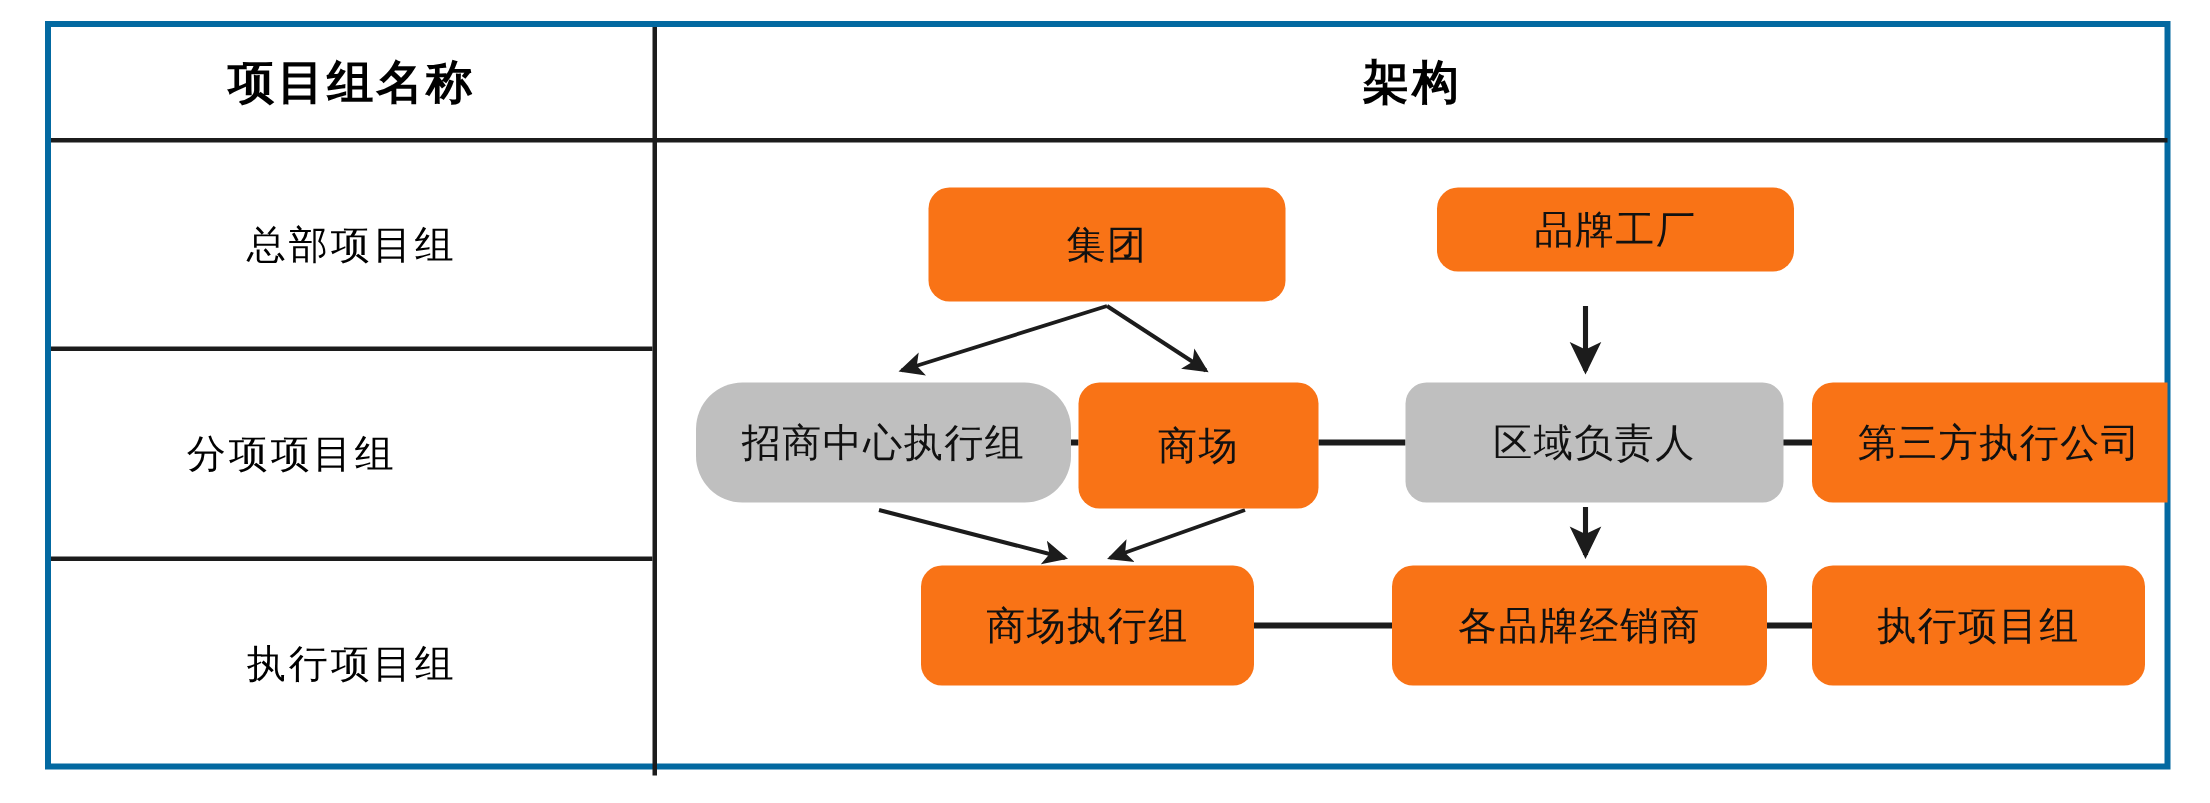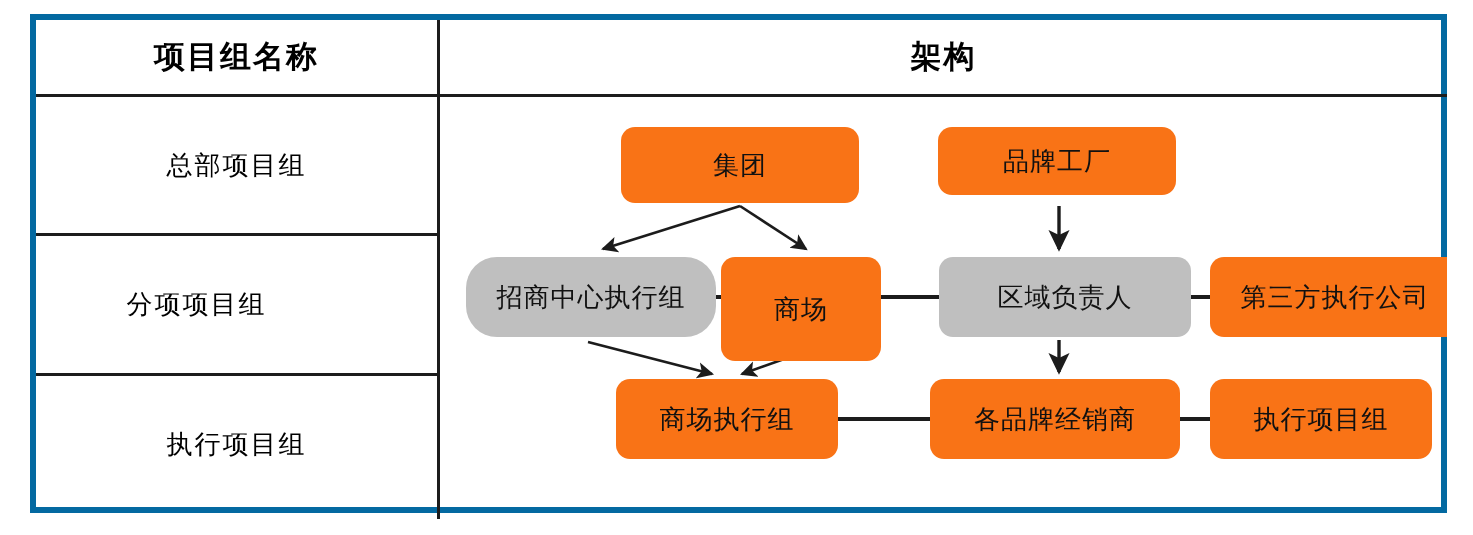--- a/index.html
+++ b/index.html
@@ -21,21 +21,21 @@
   }
 
   
   .table-frame {
     position: absolute;
     left: 30px;
     top: 14px;
     width: 1417px;
     height: 499px;
     box-sizing: border-box;
-    border: 6px solid #0369a1;
+    border: 4px solid #0369a1;
   }
 
   
   .col-sep {
     position: absolute;
     left: 401px;
     top: 0;
     width: 3px;
     height: 499px;
     background: #1c1c1c;
@@ -105,24 +105,24 @@
     letter-spacing: 1px;
     color: #111111;
     white-space: nowrap;
     z-index: 3;
   }
   .node.light { background: #f97316; }
   .node.dark  { background: #bfbfbf; }
 
   
   #n-group      { left: 181px; top: 30px;  width: 238px; height: 76px; }
-  #n-factory    { left: 498px; top: 30px;  width: 238px; height: 68px; }
+  #n-factory    { left: 520px; top: 30px;  width: 238px; height: 56px; }
 
   #n-invest     { left: 26px;  top: 160px; width: 250px; height: 80px; border-radius: 31px; }
-  #n-mall       { left: 281px; top: 160px; width: 160px; height: 104px; }
+  #n-mall       { left: 281px; top: 160px; width: 160px; height: 84px; }
   #n-regional   { left: 499px; top: 160px; width: 252px; height: 80px; }
   #n-thirdparty { left: 770px; top: 160px; width: 250px; height: 80px; }
 
   #n-mallexec   { left: 176px; top: 282px; width: 222px; height: 80px; }
   #n-dealers    { left: 490px; top: 282px; width: 250px; height: 80px; }
   #n-execteam   { left: 770px; top: 282px; width: 222px; height: 80px; }
 </style>
 </head>
 <body>
 

